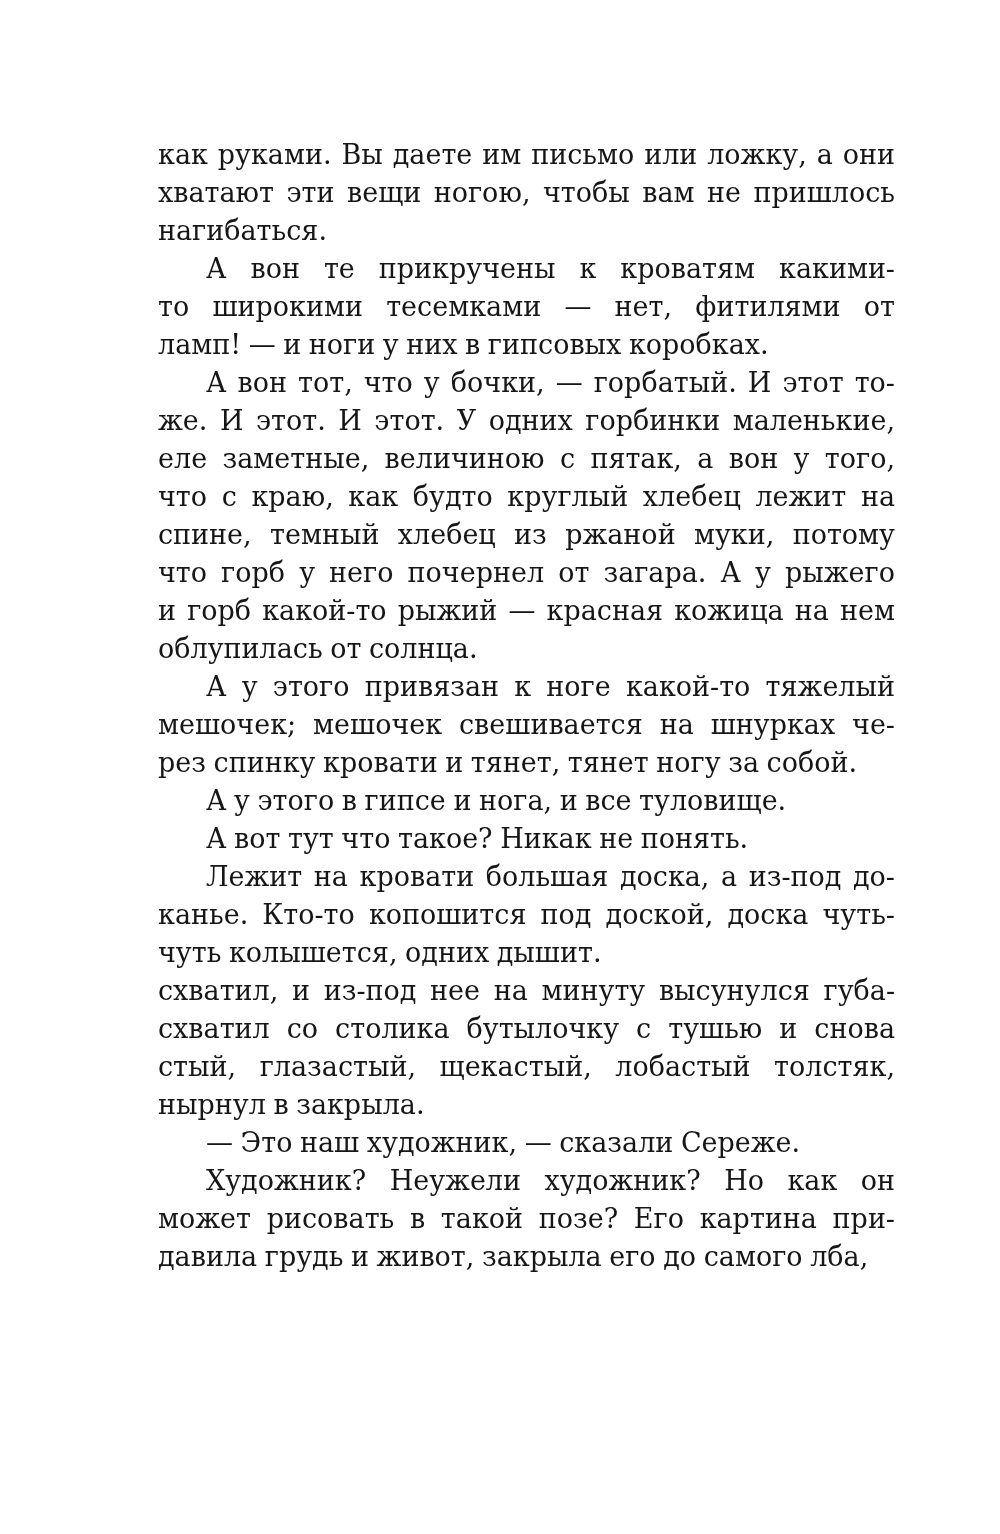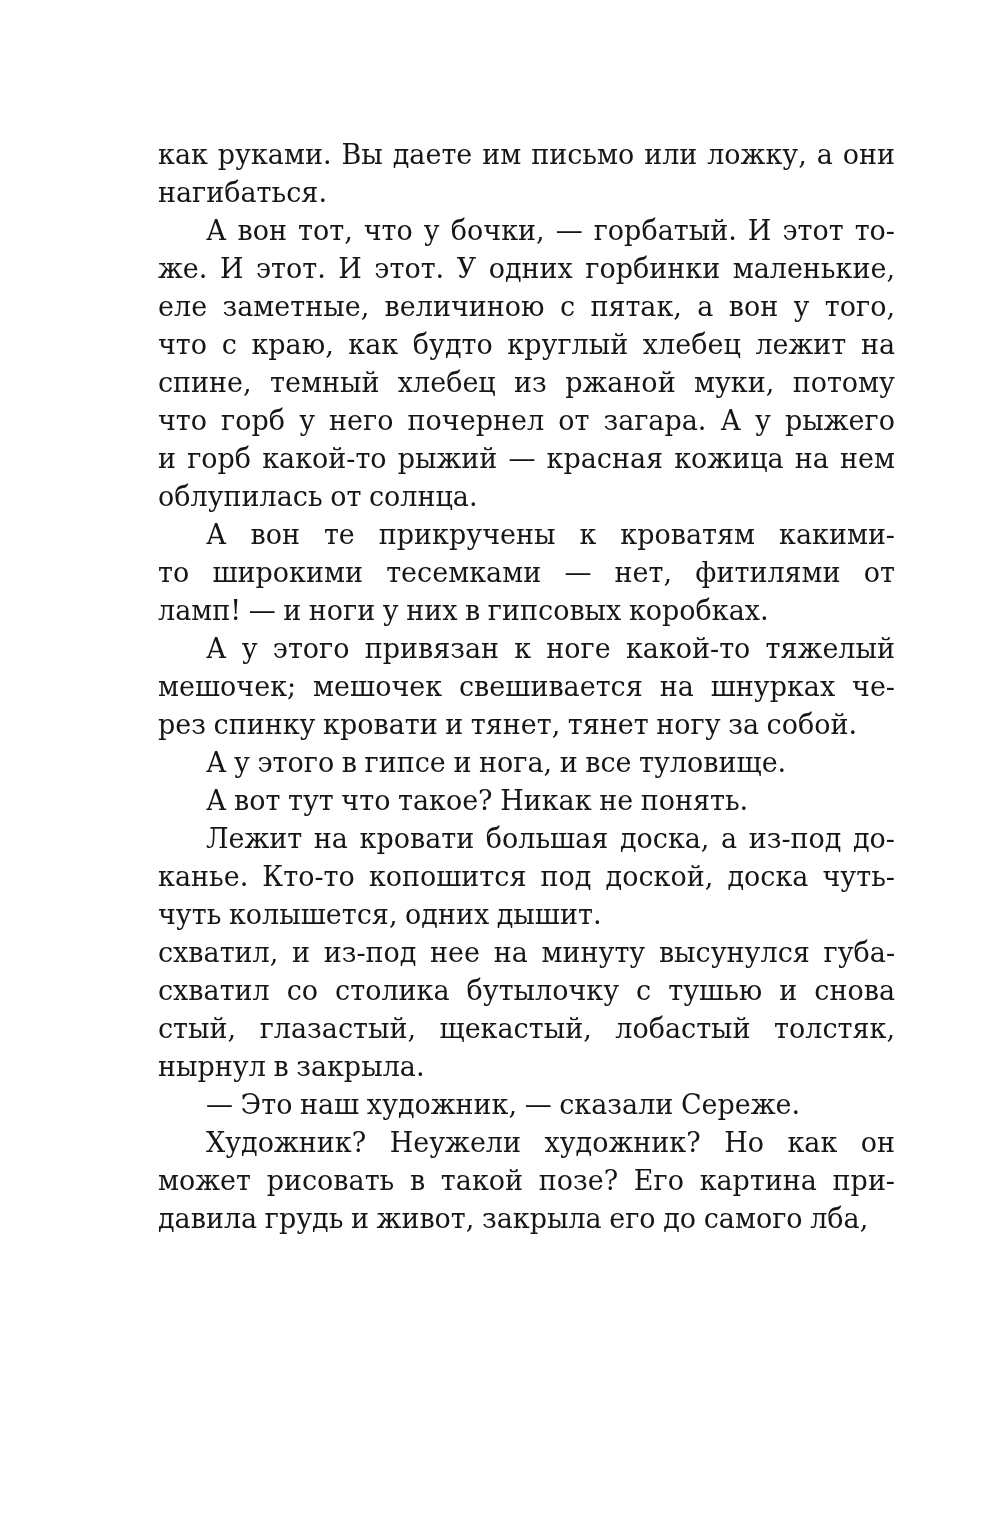--- a/index.html
+++ b/index.html
@@ -52,36 +52,37 @@
     font-family: Liberation Serif, serif;
   }
 </style>
 </head>
 <body>
 
 <div class="book-page">
   <div class="text-block" id="text-block">
       <div class="paragraph">
         <div class="text-line">как руками. Вы даете им письмо или ложку, а они</div>
+        <div class="text-line">хватают эти вещи ногою, чтобы вам не пришлось</div>
         <div class="text-line para-last">нагибаться.</div>
+      </div>
+      <div class="paragraph">
+        <div class="text-line indented">А вон те прикручены к кроватям какими-</div>
+        <div class="text-line">то широкими тесемками — нет, фитилями от</div>
+        <div class="text-line para-last">ламп! — и ноги у них в гипсовых коробках.</div>
       </div>
       <div class="paragraph">
         <div class="text-line indented">А вон тот, что у бочки, — горбатый. И этот то-</div>
         <div class="text-line">же. И этот. И этот. У одних горбинки маленькие,</div>
         <div class="text-line">еле заметные, величиною с пятак, а вон у того,</div>
         <div class="text-line">что с краю, как будто круглый хлебец лежит на</div>
         <div class="text-line">спине, темный хлебец из ржаной муки, потому</div>
         <div class="text-line">что горб у него почернел от загара. А у рыжего</div>
         <div class="text-line">и горб какой-то рыжий — красная кожица на нем</div>
         <div class="text-line para-last">облупилась от солнца.</div>
-      </div>
-      <div class="paragraph">
-        <div class="text-line indented">А вон те прикручены к кроватям какими-</div>
-        <div class="text-line">то широкими тесемками — нет, фитилями от</div>
-        <div class="text-line para-last">ламп! — и ноги у них в гипсовых коробках.</div>
       </div>
       <div class="paragraph">
         <div class="text-line indented">А у этого привязан к ноге какой-то тяжелый</div>
         <div class="text-line">мешочек; мешочек свешивается на шнурках че-</div>
         <div class="text-line para-last">рез спинку кровати и тянет, тянет ногу за собой.</div>
       </div>
       <div class="paragraph">
         <div class="text-line para-last indented">А у этого в гипсе и нога, и все туловище.</div>
       </div>
       <div class="paragraph">

